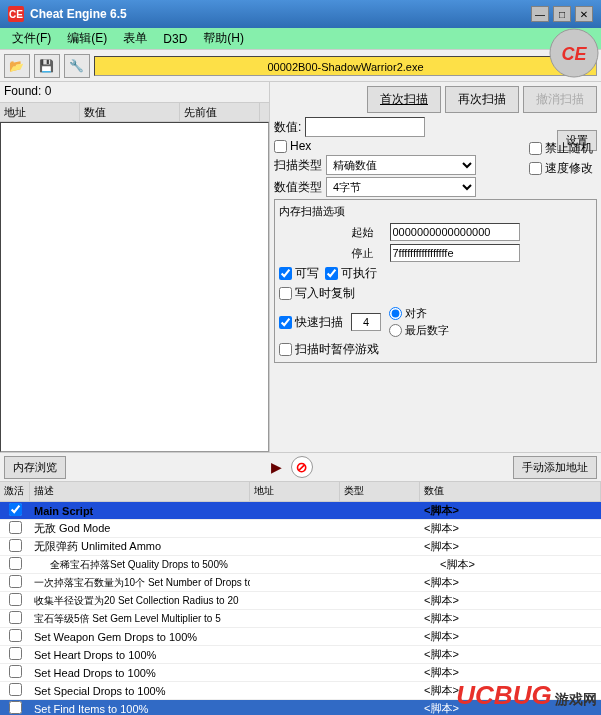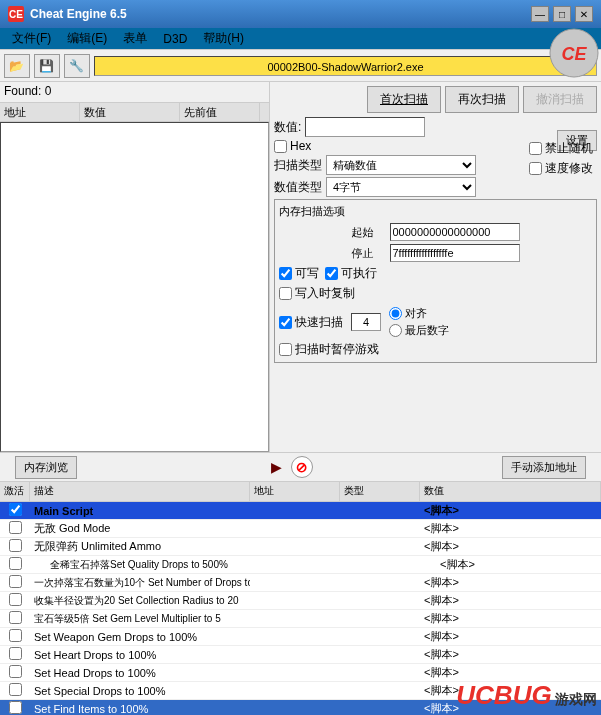--- a/index.html
+++ b/index.html
@@ -53,21 +53,21 @@
       font-size: 10px;
       display: flex;
       align-items: center;
       justify-content: center;
       cursor: pointer;
       color: #000;
     }
 
     
     .menu-bar {
-      background: #0369a1;
+      background: #86efac;
       height: 22px;
       display: flex;
       align-items: center;
       padding: 0 4px;
       border-bottom: 1px solid #ccc;
     }
     .menu-item {
       padding: 2px 8px;
       cursor: pointer;
       font-size: 12px;
@@ -464,21 +464,21 @@
       <div>
         <label class="checkbox-label">
           <input type="checkbox" class="checkbox-cell" style="">
           <span>速度修改</span>
         </label>
       </div>
     </div>
 
   </div>
 
-  <div style="position:absolute; left:0; right:0; top:370px; height:30px; background:#f0f0f0; border-top:1px solid #ccc; border-bottom:1px solid #ccc; display:flex; align-items:center; padding:0 15px;">
+  <div style="position:absolute; left:0; right:0; top:370px; height:30px; background:#f0f0f0; border-top:1px solid #ccc; border-bottom:1px solid #ccc; display:flex; align-items:center; padding:0 4px;">
     <button class="footer-btn" style="border:1px solid #999; background:#e0e0e0; cursor:pointer; padding:3px 8px; font-size:11px;">内存浏览</button>
     <div style="flex:1;"></div>
     <div class="pointer-icon">▶</div>
     <div class="no-icon">⊘</div>
     <div style="flex:1;"></div>
     <button class="footer-btn" style="border:1px solid #999; background:#e0e0e0; cursor:pointer; padding:3px 8px; font-size:11px;">手动添加地址</button>
   </div>
 
   <div style="position:absolute; left:0; right:0; top:400px; height:315px; background:white;">
 

